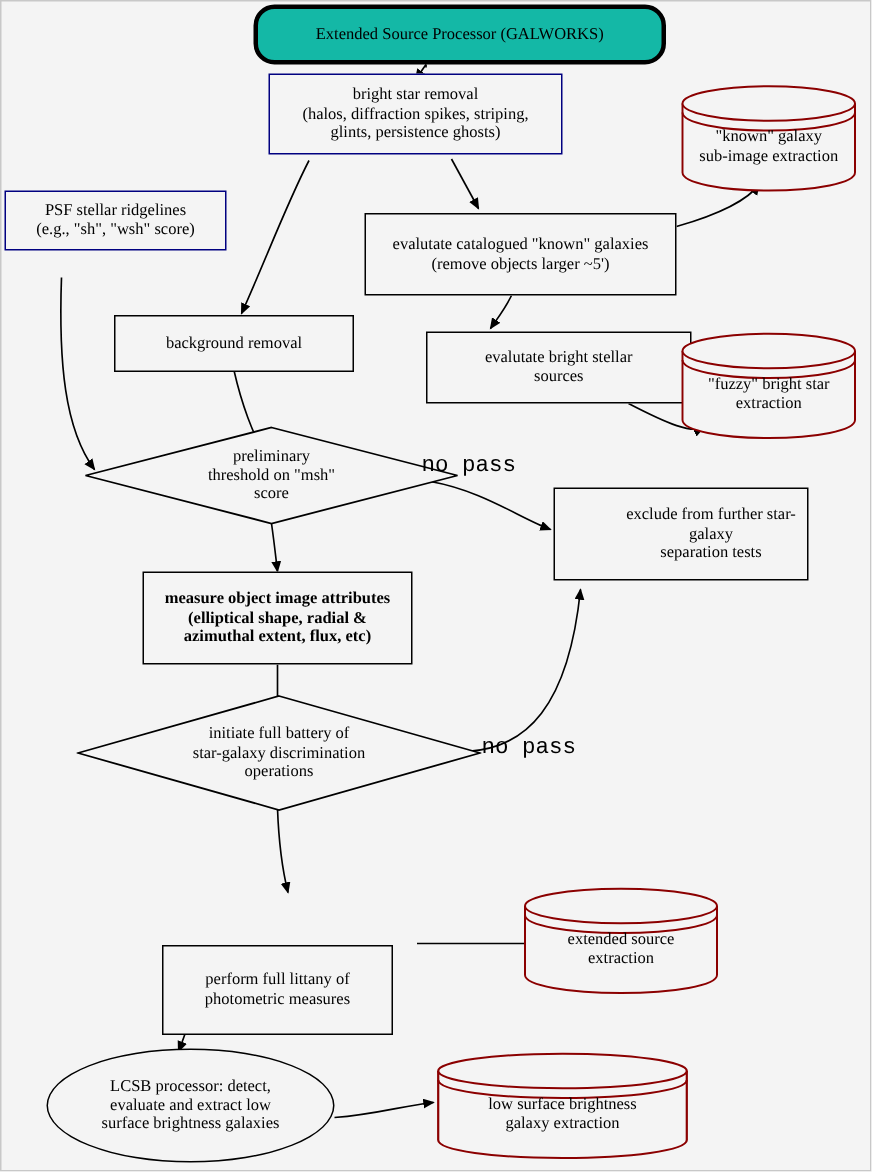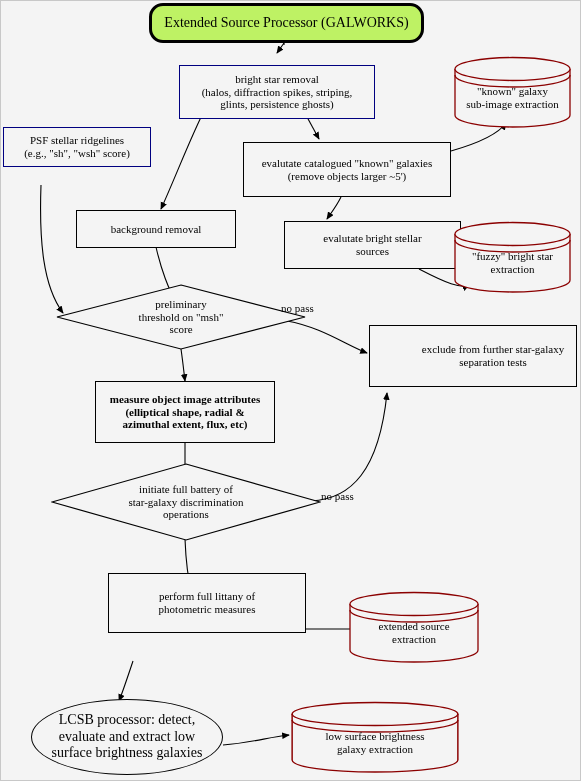--- a/index.html
+++ b/index.html
@@ -38,38 +38,39 @@
     display: block;
     width: 100%;
     padding: 0 4px;
     white-space: pre-line;
   }
 
   
   .rounded {
     border: 3px solid #000000;
     border-radius: 14px;
-    background: #bef264;
-    font-size: 14px;
+    background: #14b8a6;
+    font-size: 11px;
+    margin-left: 20px;
   }
   .rect-black {
     border: 1.5px solid #000000;
     background: #f4f4f4;
     font-size: 11px;
   }
   .rect-blue {
     border: 1.5px solid #000080;
     background: #f4f4f4;
     font-size: 11px;
   }
   .ellipse {
     border: 1.2px solid #000000;
     border-radius: 50%;
     background: #f4f4f4;
-    font-size: 14px;
+    font-size: 11px;
   }
 
   
   .diamond {
     font-size: 11px;
     background: transparent;
   }
   .diamond .dshape {
     position: absolute;
     left: 0; top: 0;
@@ -93,22 +94,22 @@
     height: 100%;
   }
   .cylinder .txt {
     position: relative;
     z-index: 2;
     padding-top: 12px;
   }
 
   .edge-label {
     position: absolute;
-    font-family: Liberation Serif, serif;
-    font-size: 11px;
+    font-family: Liberation Mono, monospace;
+    font-size: 15px;
     color: #000000;
     white-space: nowrap;
   }
 </style>
 </head>
 <body>
 
 <div id="canvas">
 
   <svg id="wires" viewBox="0 0 581 781">
@@ -160,21 +161,21 @@
       <path d="M283,42 L283,44"></path>
     </g>
 
     <g stroke="#000080" stroke-width="1.1" fill="none"></g>
   </svg>
 
   <div class="node rounded" style="left:148px; top:2px; width:275px; height:40px;">
     <span class="txt">Extended Source Processor (GALWORKS)</span>
   </div>
 
-  <div class="node rect-blue" style="left:178px; top:64px; width:196px; height:54px;">
+  <div class="node rect-blue" style="left:178px; top:48px; width:196px; height:54px;">
     <span class="txt">bright star removal
 (halos, diffraction spikes, striping,
 glints, persistence ghosts)</span>
   </div>
 
   <div class="node rect-blue" style="left:2px; top:126px; width:148px; height:40px;">
     <span class="txt">PSF stellar ridgelines
 (e.g., "sh", "wsh" score)</span>
   </div>
 
@@ -194,41 +195,41 @@
 
   <div class="node diamond" style="left:55px; top:283px; width:250px; height:66px;">
     <svg class="dshape" viewBox="0 0 250 66" preserveAspectRatio="none">
       <polygon points="125,1 249,33 125,65 1,33" fill="#f4f4f4" stroke="#000000" stroke-width="1.2"></polygon>
     </svg>
     <span class="txt">preliminary
 threshold on "msh"
 score</span>
   </div>
 
-  <div class="node rect-black" style="left:368px; top:324px; width:208px; height:62px;padding-left:40px;">
+  <div class="node rect-black" style="left:368px; top:324px; width:170px; height:62px;padding-left:40px;">
     <span class="txt">exclude from further star-galaxy
 separation tests</span>
   </div>
 
   <div class="node rect-black" style="left:94px; top:380px; width:180px; height:62px;font-weight:bold;">
     <span class="txt">measure object image attributes
 (elliptical shape, radial &amp;
 azimuthal extent, flux, etc)</span>
   </div>
 
   <div class="node diamond" style="left:50px; top:462px; width:270px; height:78px;">
     <svg class="dshape" viewBox="0 0 270 78" preserveAspectRatio="none">
       <polygon points="135,1 269,39 135,77 1,39" fill="#f4f4f4" stroke="#000000" stroke-width="1.2"></polygon>
     </svg>
     <span class="txt">initiate full battery of
 star-galaxy discrimination
 operations</span>
   </div>
 
-  <div class="node rect-black" style="left:107px; top:572px; width:198px; height:60px;">
+  <div class="node rect-black" style="left:107px; top:629px; width:154px; height:60px;">
     <span class="txt">perform full littany of
 photometric measures</span>
   </div>
 
   <div class="node ellipse" style="left:30px; top:698px; width:192px; height:76px;">
     <span class="txt">LCSB processor: detect,
 evaluate and extract low
 surface brightness galaxies</span>
   </div>
 

